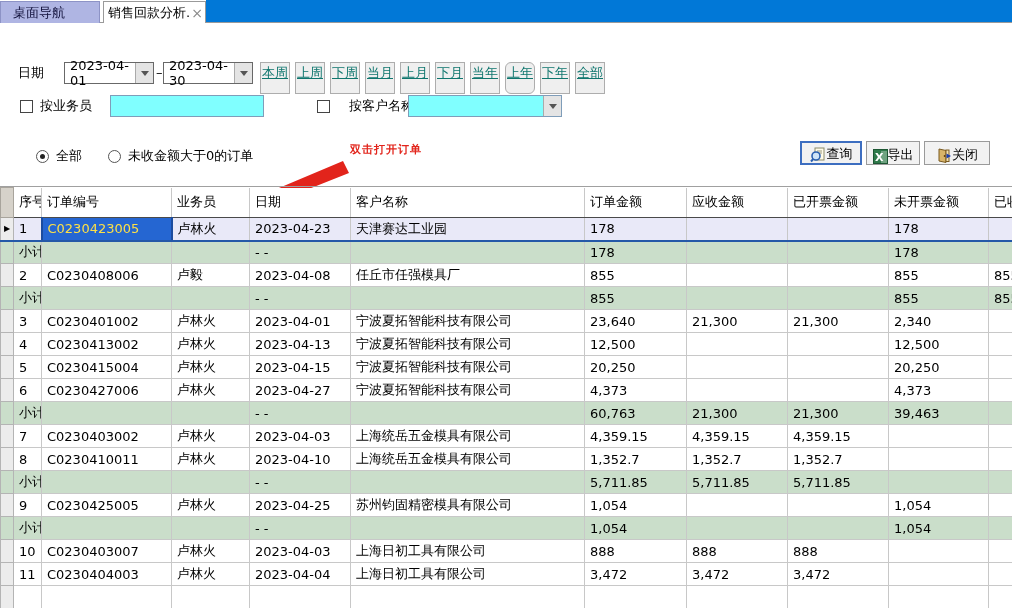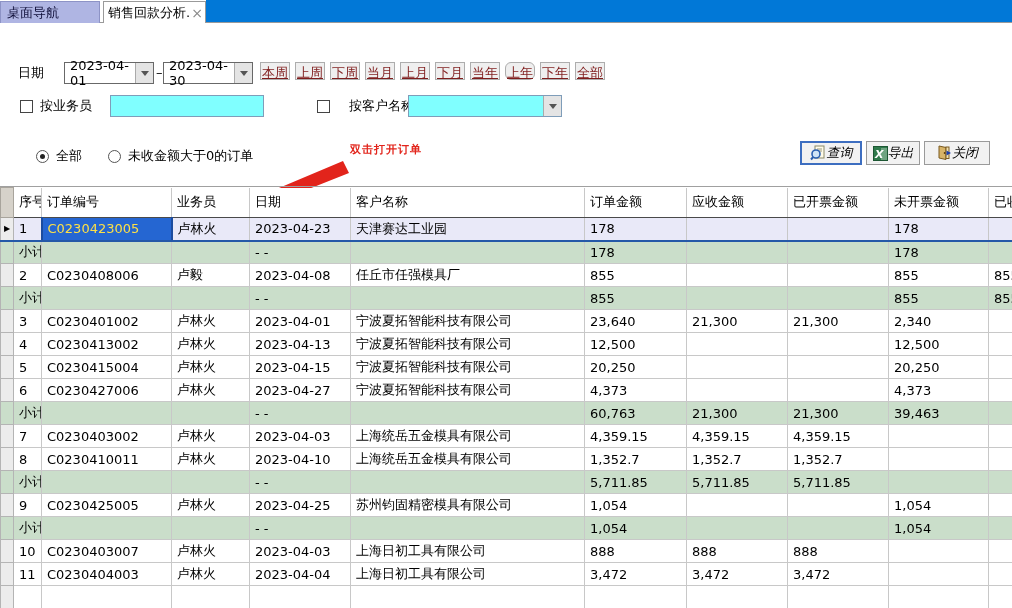--- a/index.html
+++ b/index.html
@@ -2,43 +2,43 @@
 <html><head>
 <meta charset="utf-8">
 <style>
   * { margin:0; padding:0; box-sizing:border-box; }
   html,body { width:1012px; height:608px; overflow:hidden; background:#fff;
     font-family:"DejaVu Sans", sans-serif; font-size:13px; color:#000; }
 
   
   #tabbar { position:absolute; top:0; left:0; width:1012px; height:23px; background:#fff; border-bottom:1px solid #9a9a9a; }
   #tab-desktop { position:absolute; top:1px; left:0; width:100px; height:22px; background:#afb5e3;
-    border:1px solid #8d93c6; border-bottom:none; line-height:21px; padding-left:6px; color:#10103a; }
+    border:1px solid #8d93c6; border-bottom:none; line-height:21px; padding-left:12px; color:#10103a; }
   #tab-analysis { position:absolute; top:1px; left:103px; width:103px; height:22px; background:#fff;
     border:1px solid #9a9a9a; border-bottom:none; line-height:21px; padding-left:4px; display:flex; align-items:center; }
   #tab-analysis .lbl { flex:1; white-space:nowrap; overflow:hidden; }
   .close-x { color:#8a8a8a; font-size:14px; line-height:14px; margin-left:1px; margin-right:2px; cursor:pointer; }
   #bluestrip { position:absolute; top:0; left:206px; width:806px; height:22px; background:#0178d7; }
 
   
   .label { position:absolute; line-height:22px; }
   .combo { position:absolute; height:22px; background:#fff; border:1px solid #686868; display:flex; align-items:center; }
   .combo .val { flex:1; padding-left:5px; }
   .ddbtn { width:18px; height:20px; background:#e4e4e4; border-left:1px solid #aaa; display:flex; align-items:center; justify-content:center; }
   .chev { width:0; height:0; border-left:4px solid transparent; border-right:4px solid transparent; border-top:5px solid #555; }
   .cyan { background:#80ffff !important; }
-  .qbtn { position:absolute; top:62px; height:18px; width:30px; background:#efefef; border:1px solid #adadad;
-    color:#7f1d1d; text-decoration:underline; text-align:center; line-height:20px; cursor:pointer; }
+  .qbtn { position:absolute; top:62px; height:32px; width:30px; background:#efefef; border:1px solid #adadad;
+    color:#0f766e; text-decoration:underline; text-align:center; line-height:20px; cursor:pointer; }
   .cb { position:absolute; width:13px; height:13px; background:#fff; border:1px solid #444; }
   .radio { position:absolute; width:13px; height:13px; border:1px solid #555; border-radius:50%; background:#fff; }
   .radio.on::after { content:""; position:absolute; left:3px; top:3px; width:5px; height:5px; border-radius:50%; background:#222; }
 
   
   .actbtn { position:absolute; top:141px; height:24px; background:#f2f2f2; border:1px solid #9a9a9a;
-    display:flex; align-items:center; justify-content:center; gap:0; cursor:pointer;font-style:italic; }
+    display:flex; align-items:flex-end; justify-content:center; gap:0; cursor:pointer; }
   .actbtn.default { border:2px solid #3d6ec0; }
   .actbtn svg { display:block; }
 
   
   #annot-text { position:absolute; left:350px; top:142px; color:#e2241b; font-weight:bold; font-size:11px; letter-spacing:1px; }
   #annot-arrow { position:absolute; left:0; top:0; width:1012px; height:608px; pointer-events:none; }
 
   
   #grid-wrap { position:absolute; top:186px; left:0; width:1012px; height:422px; overflow:hidden; border-top:1px solid #a0a0a0; }
   table { border-collapse:collapse; table-layout:fixed; width:1058px; }

